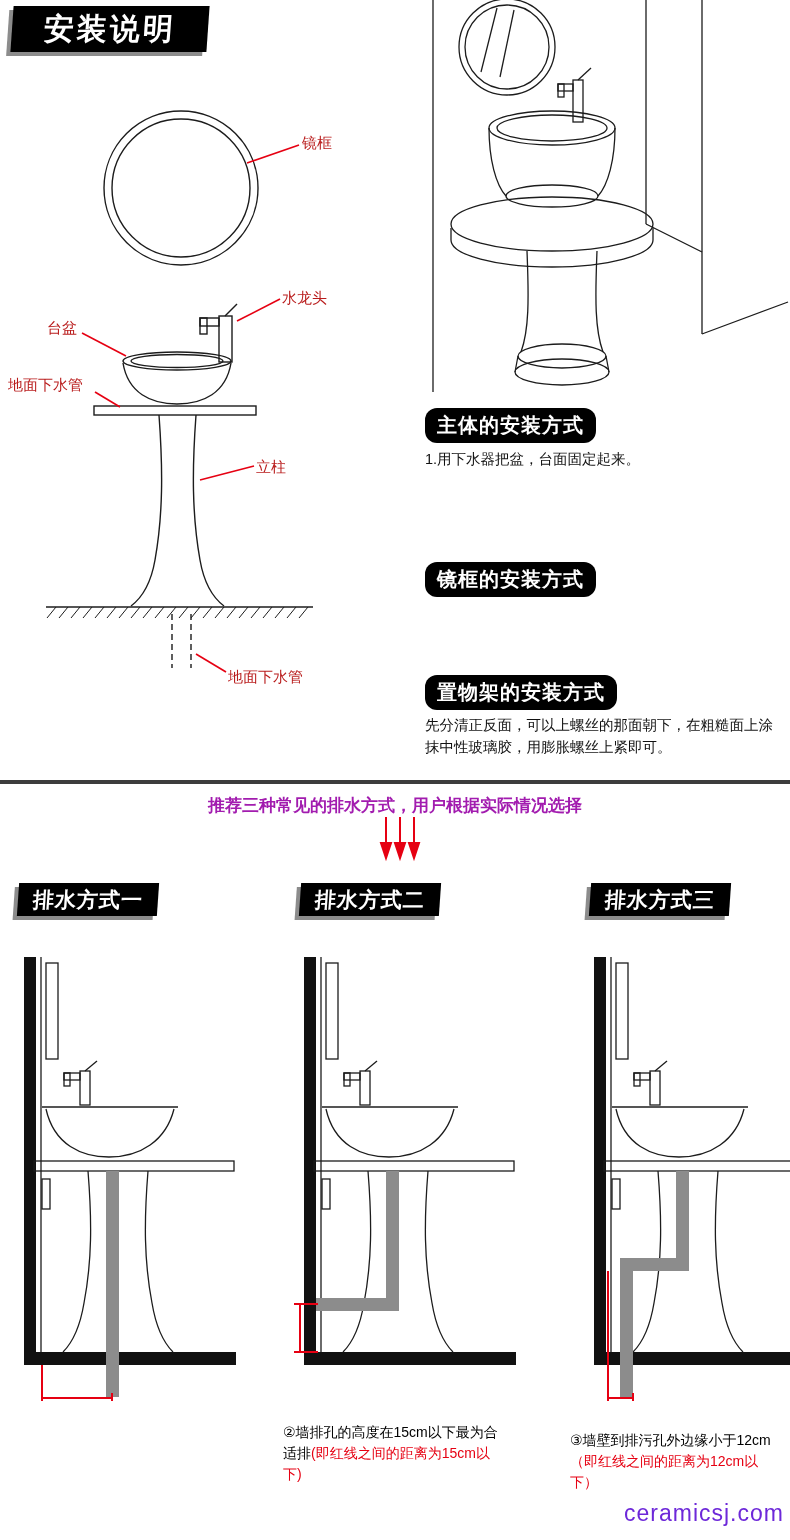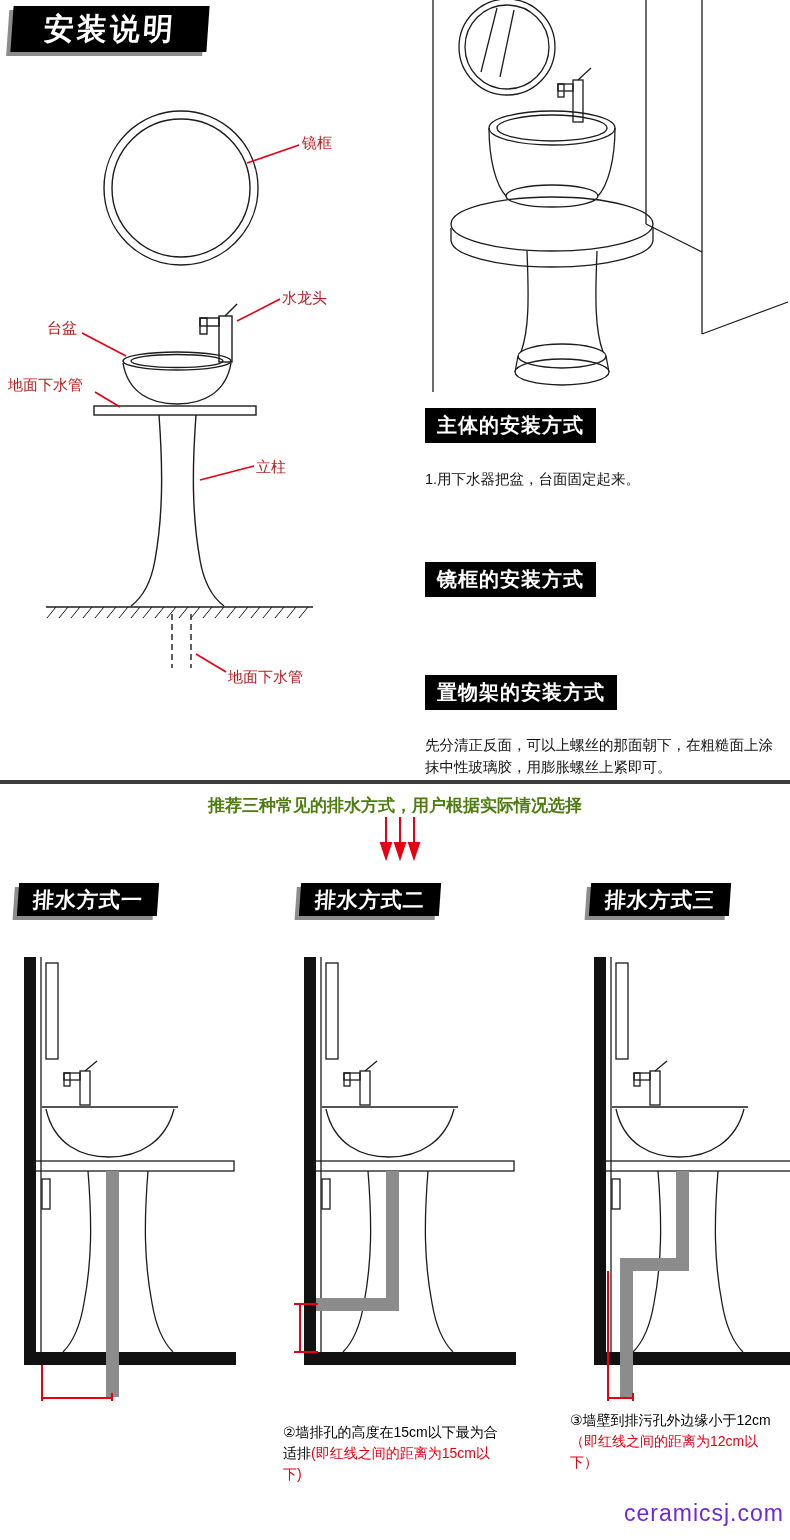--- a/index.html
+++ b/index.html
@@ -11,29 +11,29 @@
   .banner {
     position:absolute; background:#000; color:#fff; font-weight:bold; text-align:center;
     transform:skewX(-4deg); box-shadow:-4px 4px 0 rgba(45,45,45,.55);
   }
   .title-banner { left:12px; top:6px; width:196px; height:46px; font-size:30px; line-height:46px; letter-spacing:3px; }
   .method-banner { top:883px; width:140px; height:33px; font-size:21px; line-height:33px; letter-spacing:1px; }
   #mb1 { left:18px; } #mb2 { left:300px; } #mb3 { left:590px; }
   .label { position:absolute; font-size:15px; color:#b91c1c; white-space:nowrap; }
   .inst-banner {
     position:absolute; left:425px; background:#000; color:#fff; font-weight:bold;
-    font-size:20px; padding:4px 12px; letter-spacing:1px;
+    font-size:20px; padding:4px 12px; letter-spacing:1px;border-radius:12px;
   }
-  .inst-text { position:absolute; left:425px; width:358px; font-size:14.5px; line-height:1.52; color:#111;margin-top:20px; }
+  .inst-text { position:absolute; left:425px; width:358px; font-size:14.5px; line-height:1.52; color:#111; }
   .divider { position:absolute; left:0; top:780px; width:790px; height:4px; background:#3d3d3d; }
-  .intro { position:absolute; left:0; top:794px; width:790px; text-align:center; font-size:17px; font-weight:bold; color:#4d7c0f; }
+  .intro { position:absolute; left:0; top:794px; width:790px; text-align:center; font-size:17px; font-weight:bold; color:#a21caf; }
   .caption { position:absolute; top:1410px; font-size:14px; line-height:1.5; color:#000; }
   #cap1 { left:30px;  width:212px; }
   #cap2 { left:283px; width:224px;margin-top:12px; }
-  #cap3 { left:570px; width:214px; }
+  #cap3 { left:570px; width:214px;margin-top:20px; }
   .caption .red { color:#e60012; }
   .watermark { position:absolute; left:624px; top:1500px; font-size:23px; letter-spacing:1px; color:#6d28d9; }
 </style>
 </head>
 <body>
 
 <div class="page">
 
   <div class="banner title-banner">安装说明</div>
 

